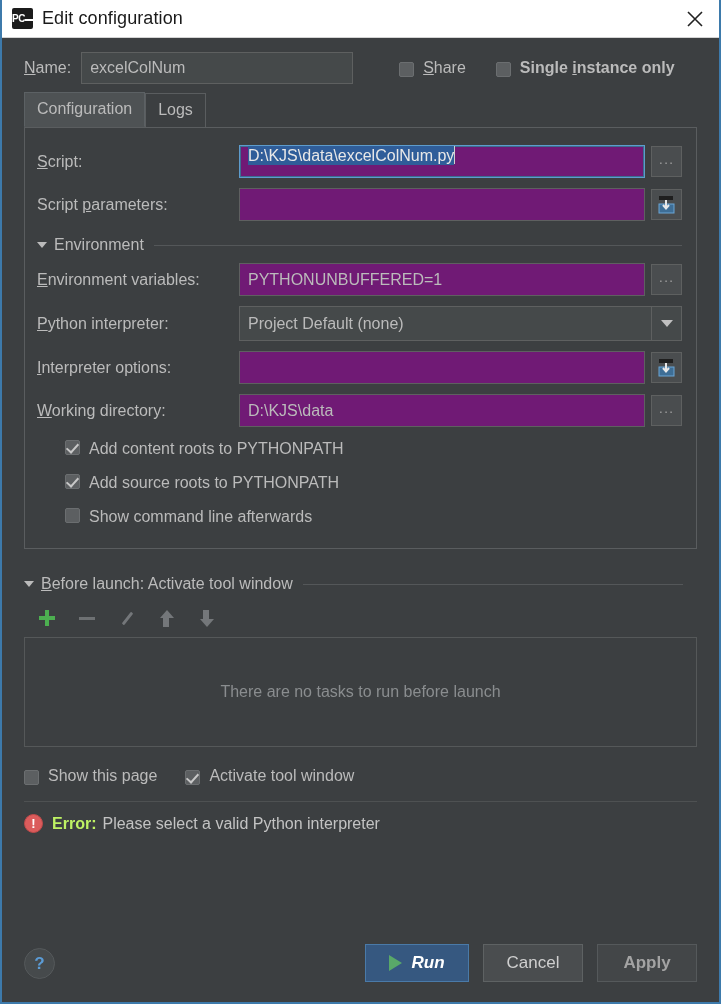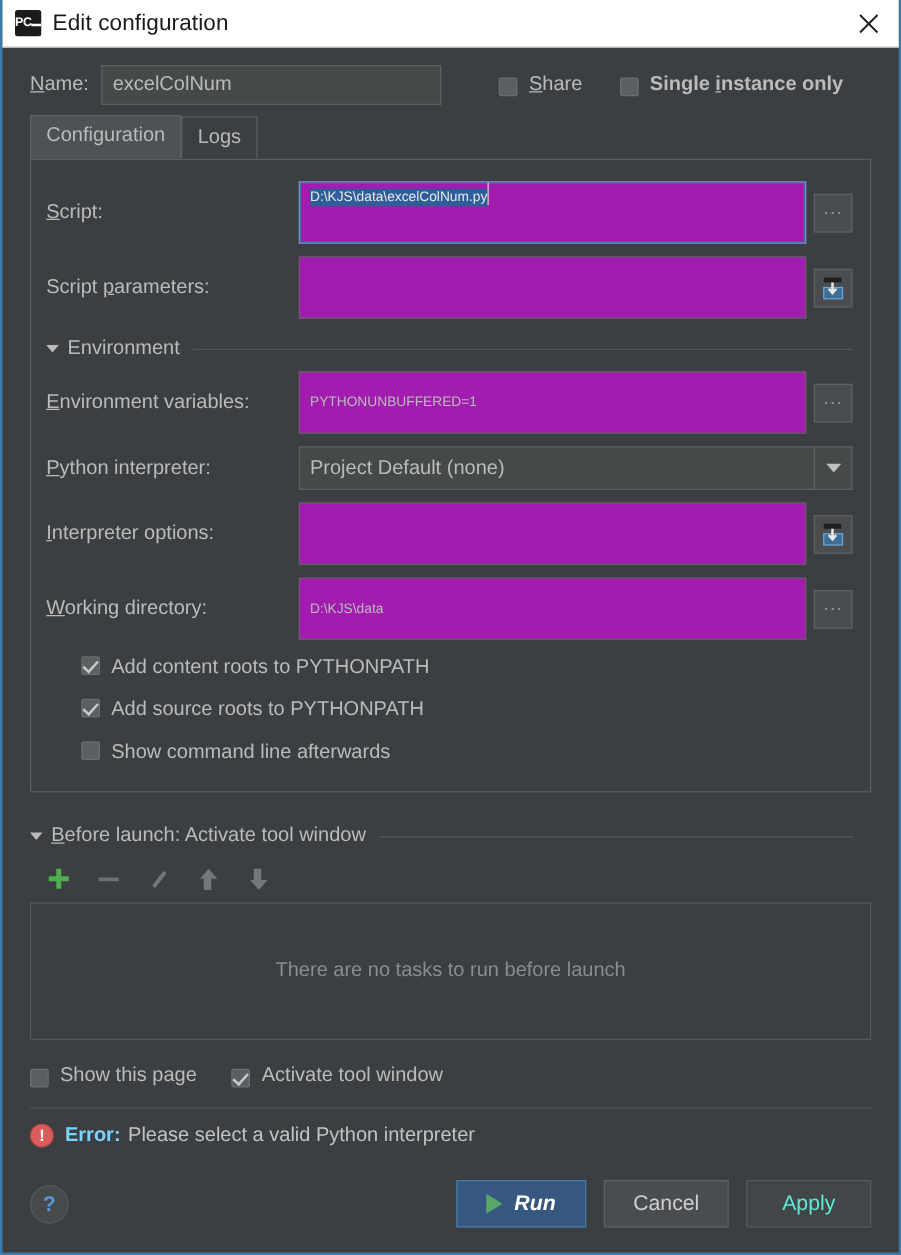--- a/index.html
+++ b/index.html
@@ -95,23 +95,23 @@
   
   .panel {
     margin: 0 22px; border: 1px solid #5a5d5f;
     padding: 12px 0 14px 0; flex: 0 0 auto;
     background: #3c3f41;
   }
   .frow { display: flex; align-items: center; padding: 5px 14px 5px 12px; }
   .flabel { font-size: 16px; color: #bbbbbb; width: 202px; flex: 0 0 202px; }
   .fctl { flex: 1 1 auto; display: flex; align-items: center; }
   .tfield {
-    flex: 1 1 auto; height: 50px;
-    background: #a21caf; border: 1px solid #5e6060;
-    color: #bbbbbb; font-size: 11px;
+    flex: 1 1 auto; height: 33px;
+    background: #701a75; border: 1px solid #5e6060;
+    color: #bbbbbb; font-size: 16px;
     font-family: "Liberation Sans", sans-serif;
     padding: 0 8px; outline: none;
   }
   .tfield.focused { border: 1px solid #5e9ccc; box-shadow: 0 0 0 1px #3d6d91 inset; }
   .sel-highlight {
     background: #2f5d99; color: #e8e8e8; padding: 1px 0;
   }
   .caret { display:inline-block; width:1px; background:#d0d0d0; height:18px; vertical-align:-3px; }
   .dd {
     flex: 1 1 auto; height: 35px;
@@ -227,21 +227,21 @@
   .sep { height: 1px; background: #4e5152; margin: 16px 22px 0 22px; flex: 0 0 auto; }
 
   .err-row { display: flex; align-items: center; padding: 12px 22px 0 22px; flex: 0 0 auto; }
   .err-icon {
     width: 19px; height: 19px; border-radius: 50%;
     background: #db5c5c; border: 1px solid #c24a4a;
     display: flex; align-items: center; justify-content: center;
     margin-right: 9px; flex: 0 0 19px;
   }
   .err-icon .bang { color: #ffffff; font-size: 13px; font-weight: bold; line-height: 13px; }
-  .err-strong { color: #7dd3fc; font-size: 16px; font-weight: bold; margin-right: 6px; }
+  .err-strong { color: #bef264; font-size: 16px; font-weight: bold; margin-right: 6px; }
   .err-text { color: #c3c3c3; font-size: 16px; }
 
   
   .footer {
     margin-top: auto;
     display: flex; align-items: center;
     padding: 0 22px 20px 22px; flex: 0 0 auto;
   }
   .help-btn {
     width: 31px; height: 31px; border-radius: 50%;
@@ -257,21 +257,21 @@
     color: #cfcfcf; font-size: 17px;
     font-family: "Liberation Sans", sans-serif;
     display: flex; align-items: center; justify-content: center;
     margin-left: 14px; cursor: pointer;
   }
   .dlg-btn.primary {
     background: #365880; border: 1px solid #4a7aa8; color: #ffffff; font-weight: bold;
     min-width: 104px;
     font-style: italic;
   }
-  .dlg-btn.disabled { color: #5eead4; border-color: #55595b; background: #434648; cursor: default; }
+  .dlg-btn.disabled { color: #a3a3a3; border-color: #55595b; background: #434648; cursor: default; font-weight: bold; }
   .play-tri {
     width: 0; height: 0; margin-right: 9px;
     border-top: 8px solid transparent;
     border-bottom: 8px solid transparent;
     border-left: 13px solid #59a869;
   }
 </style>
 </head>
 <body>
 

